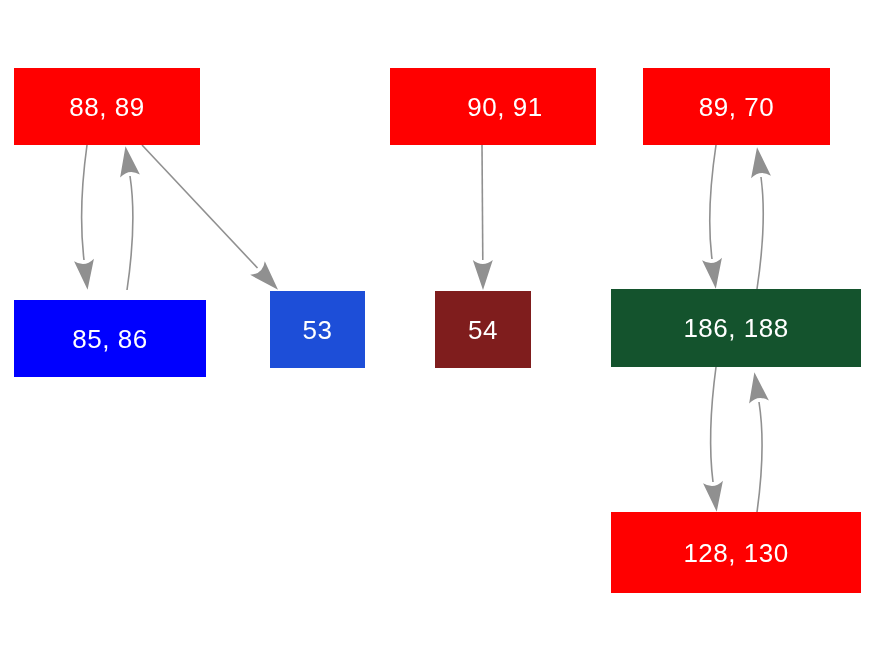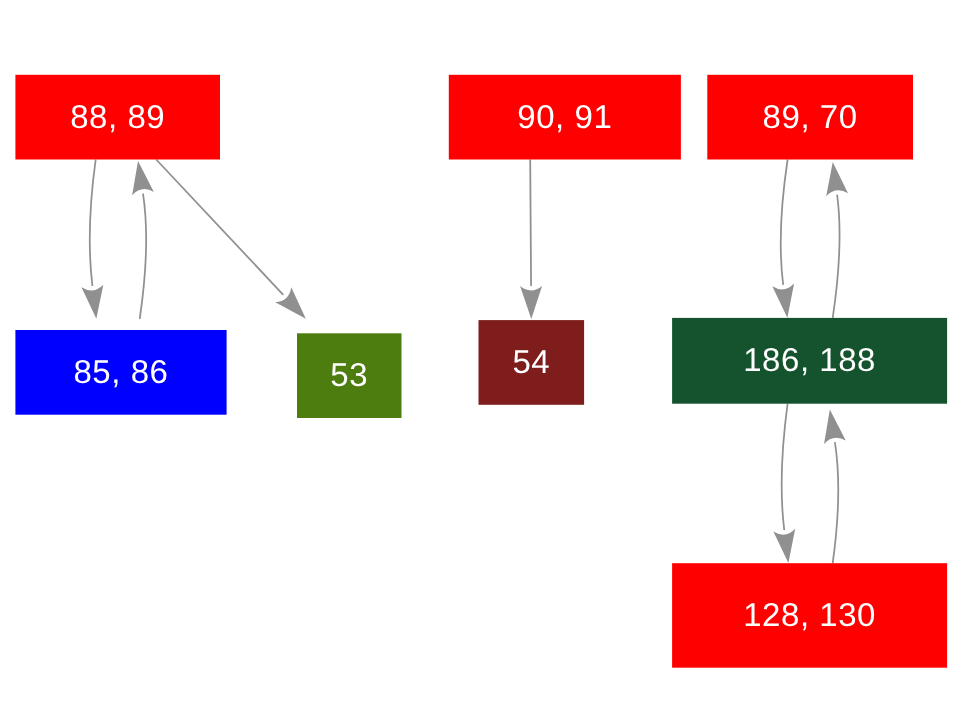--- a/index.html
+++ b/index.html
@@ -26,34 +26,34 @@
     fill: none;
     stroke: #909090;
     stroke-width: 1.6;
   }
   .node {
     position: absolute;
     display: flex;
     align-items: center;
     justify-content: center;
     color: #ffffff;
-    font-size: 30px;
+    font-size: 26px;
     line-height: 1;
     letter-spacing: 0.5px;
     user-select: none;
   }
   
   .n0 { left: 14px;  top: 68px;  width: 186px; height: 77px; }
-  .n1 { left: 408px; top: 68px;  width: 211px; height: 77px; }
+  .n1 { left: 390px; top: 68px;  width: 182px; height: 77px; padding-left: 24px; }
   .n2 { left: 643px; top: 68px;  width: 187px; height: 77px; }
   .n3 { left: 14px;  top: 300px; width: 192px; height: 77px; }
   .n4 { left: 270px; top: 291px; width: 95px;  height: 77px; }
   .n5 { left: 435px; top: 291px; width: 96px;  height: 77px; }
   .n6 { left: 611px; top: 289px; width: 250px; height: 78px; }
-  .n7 { left: 611px; top: 512px; width: 250px; height: 95px; }
+  .n7 { left: 611px; top: 512px; width: 250px; height: 81px; }
 </style>
 </head>
 <body>
 
 <div class="graph">
 
   <svg class="edges-layer" width="875" height="656" viewBox="0 0 875 656" xmlns="http://www.w3.org/2000/svg">
     <defs>
       <marker id="arrowhead" viewBox="-1 -11 33 22" refX="0" refY="0" markerWidth="33" markerHeight="22" orient="auto" markerUnits="userSpaceOnUse">
         <path d="M0,-10 L30,0 L0,10 Q8,0 0,-10 Z" fill="#909090"></path>
@@ -66,18 +66,18 @@
     <path class="edge" marker-end="url(#arrowhead)" d="M716,145 Q706,212 712,259"></path>
     <path class="edge" marker-end="url(#arrowhead)" d="M757,289 Q767,222 761,177"></path>
     <path class="edge" marker-end="url(#arrowhead)" d="M716,367 Q707,434 713,482"></path>
     <path class="edge" marker-end="url(#arrowhead)" d="M757,512 Q766,447 759,402"></path>
   </svg>
 
   <div class="node n0" style="background: rgb(255, 0, 0);">88, 89</div>
   <div class="node n1" style="background: rgb(255, 0, 0);">90, 91</div>
   <div class="node n2" style="background: rgb(255, 0, 0);">89, 70</div>
   <div class="node n3" style="background: rgb(0, 0, 255);">85, 86</div>
-  <div class="node n4" style="background: #4d7c0f; margin-top: 12px;">53</div>
+  <div class="node n4" style="background: #1d4ed8;">53</div>
   <div class="node n5" style="background: #7f1d1d;">54</div>
   <div class="node n6" style="background: #14532d;">186, 188</div>
   <div class="node n7" style="background: rgb(255, 0, 0);">128, 130</div>
 
 </div>
 
 </body></html>

